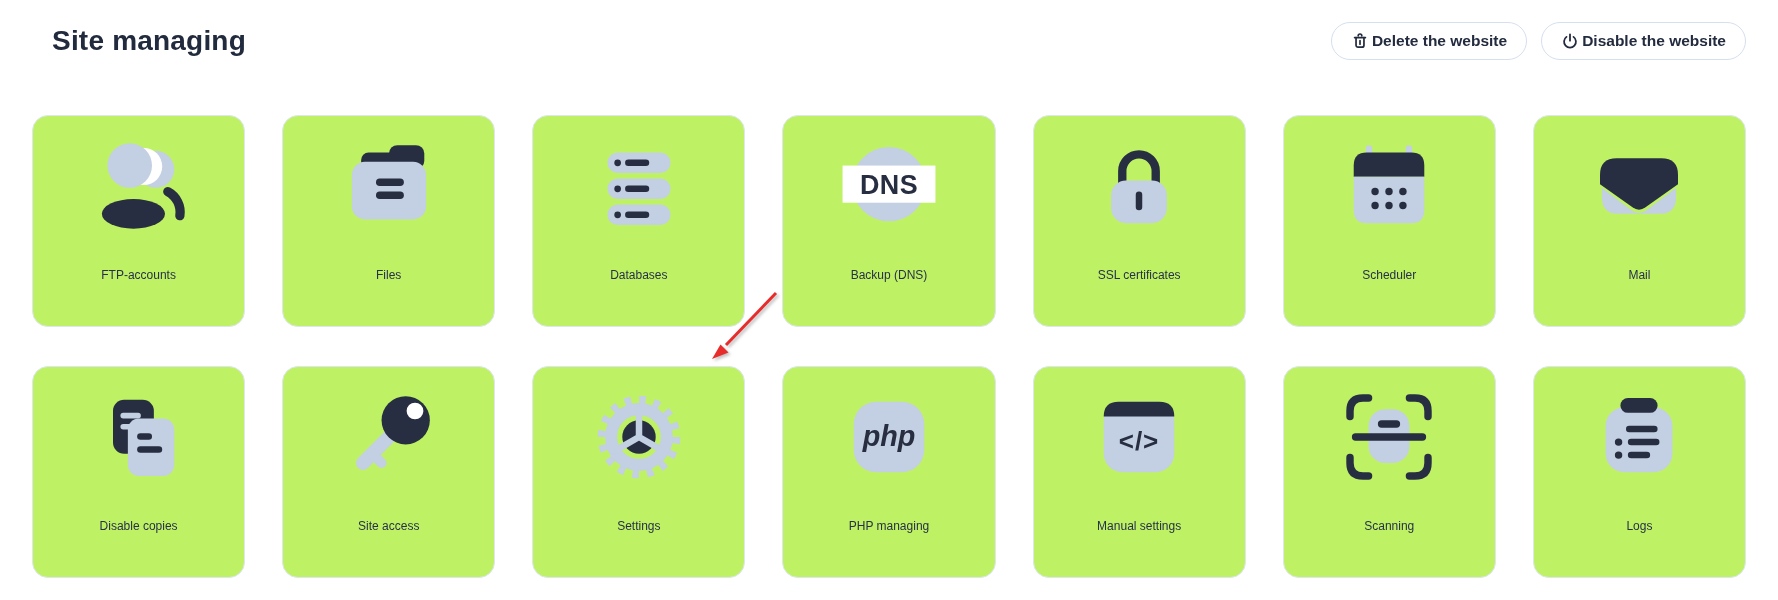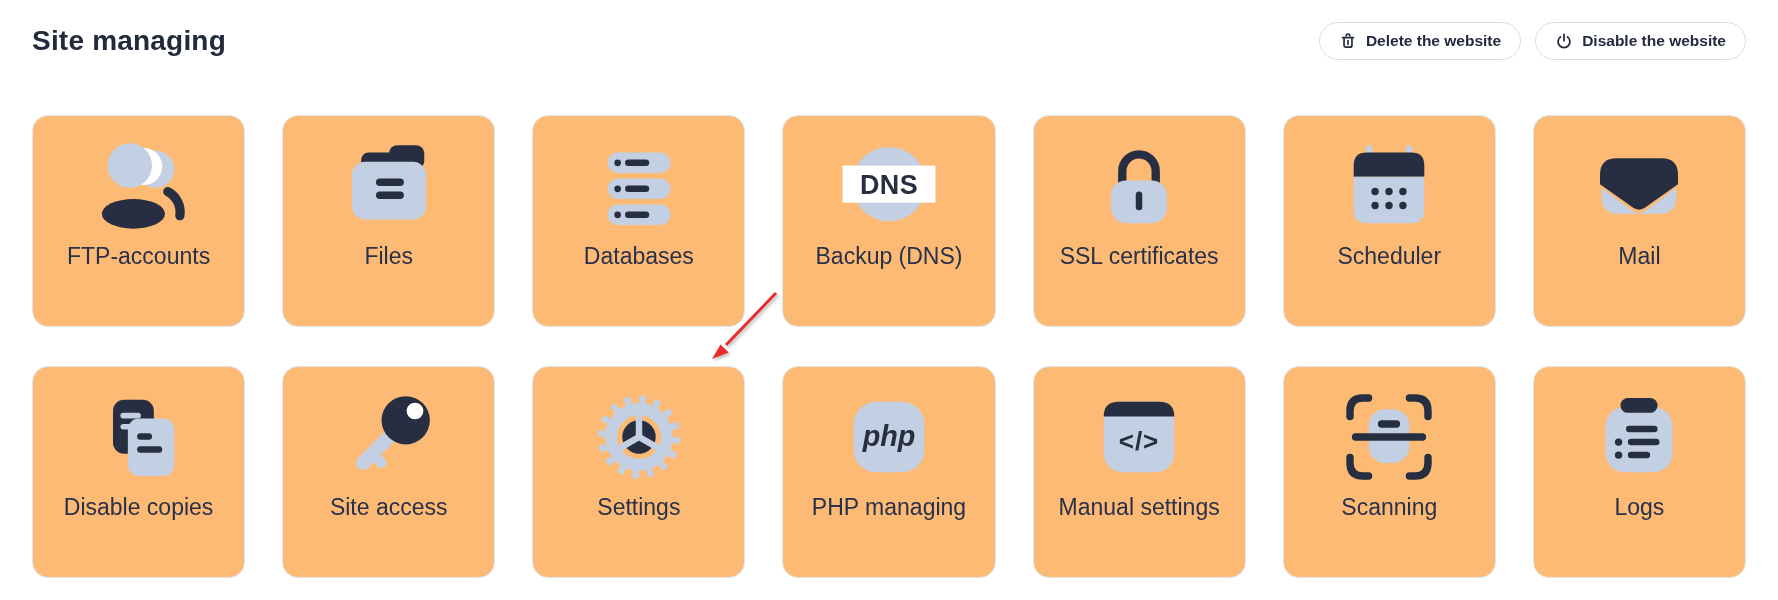--- a/index.html
+++ b/index.html
@@ -1,36 +1,36 @@
 <!DOCTYPE html>
 <html><head>
 <meta charset="utf-8">
 <style>
   * { margin:0; padding:0; box-sizing:border-box; }
   html,body { width:1778px; height:600px; background:#ffffff;
     font-family:"Liberation Sans", sans-serif; position:relative; overflow:hidden; }
 
   .header { display:flex; justify-content:space-between; align-items:center;
-    padding:22px 32px 0 32px; }
+    padding:22px 32px 0 52px; }
   .page-title { font-size:28px; font-weight:700; color:#222b3e; letter-spacing:.2px; }
   .header-actions { display:flex; gap:14px; }
-  .pill-btn { display:flex; align-items:center; gap:9px; height:38px; padding:0 19px;
+  .pill-btn { display:flex; align-items:center; gap:3px; height:38px; padding:0 19px;
     background:#fff; border:1px solid #d5dfee; border-radius:20px;
     font-size:15.5px; font-weight:700; color:#232b3f; cursor:pointer;
     font-family:"Liberation Sans", sans-serif; }
   .pill-btn svg { display:block; }
 
   .grid { display:grid; grid-template-columns:repeat(7, 1fr); gap:39px 37px;
     padding:0 32px; margin-top:55px; }
-  .card { height:212px; background:#fdba74; border:1px solid #dde6f1; border-radius:16px;
+  .card { height:212px; background:#bef264; border:1px solid #dde6f1; border-radius:16px;
     display:flex; flex-direction:column; align-items:center; cursor:pointer; }
   .icon-wrap { margin-top:18px; width:104px; height:104px;
     display:flex; align-items:center; justify-content:center; }
   .icon-wrap svg { width:104px; height:104px; display:block; }
-  .card-label { margin-top:5px; font-size:23px; color:#28304a;text-align:right; }
+  .card-label { margin-top:30px; font-size:12px; color:#28304a;text-align:right; }
 
   .pointer-arrow { position:absolute; left:702px; top:283px; width:84px; height:84px;
     filter:drop-shadow(2px 2px 1.5px rgba(130,130,130,.5)); pointer-events:none; }
 </style>
 </head>
 <body>
 
 <div class="header">
   <div class="page-title">Site managing</div>
   <div class="header-actions">

